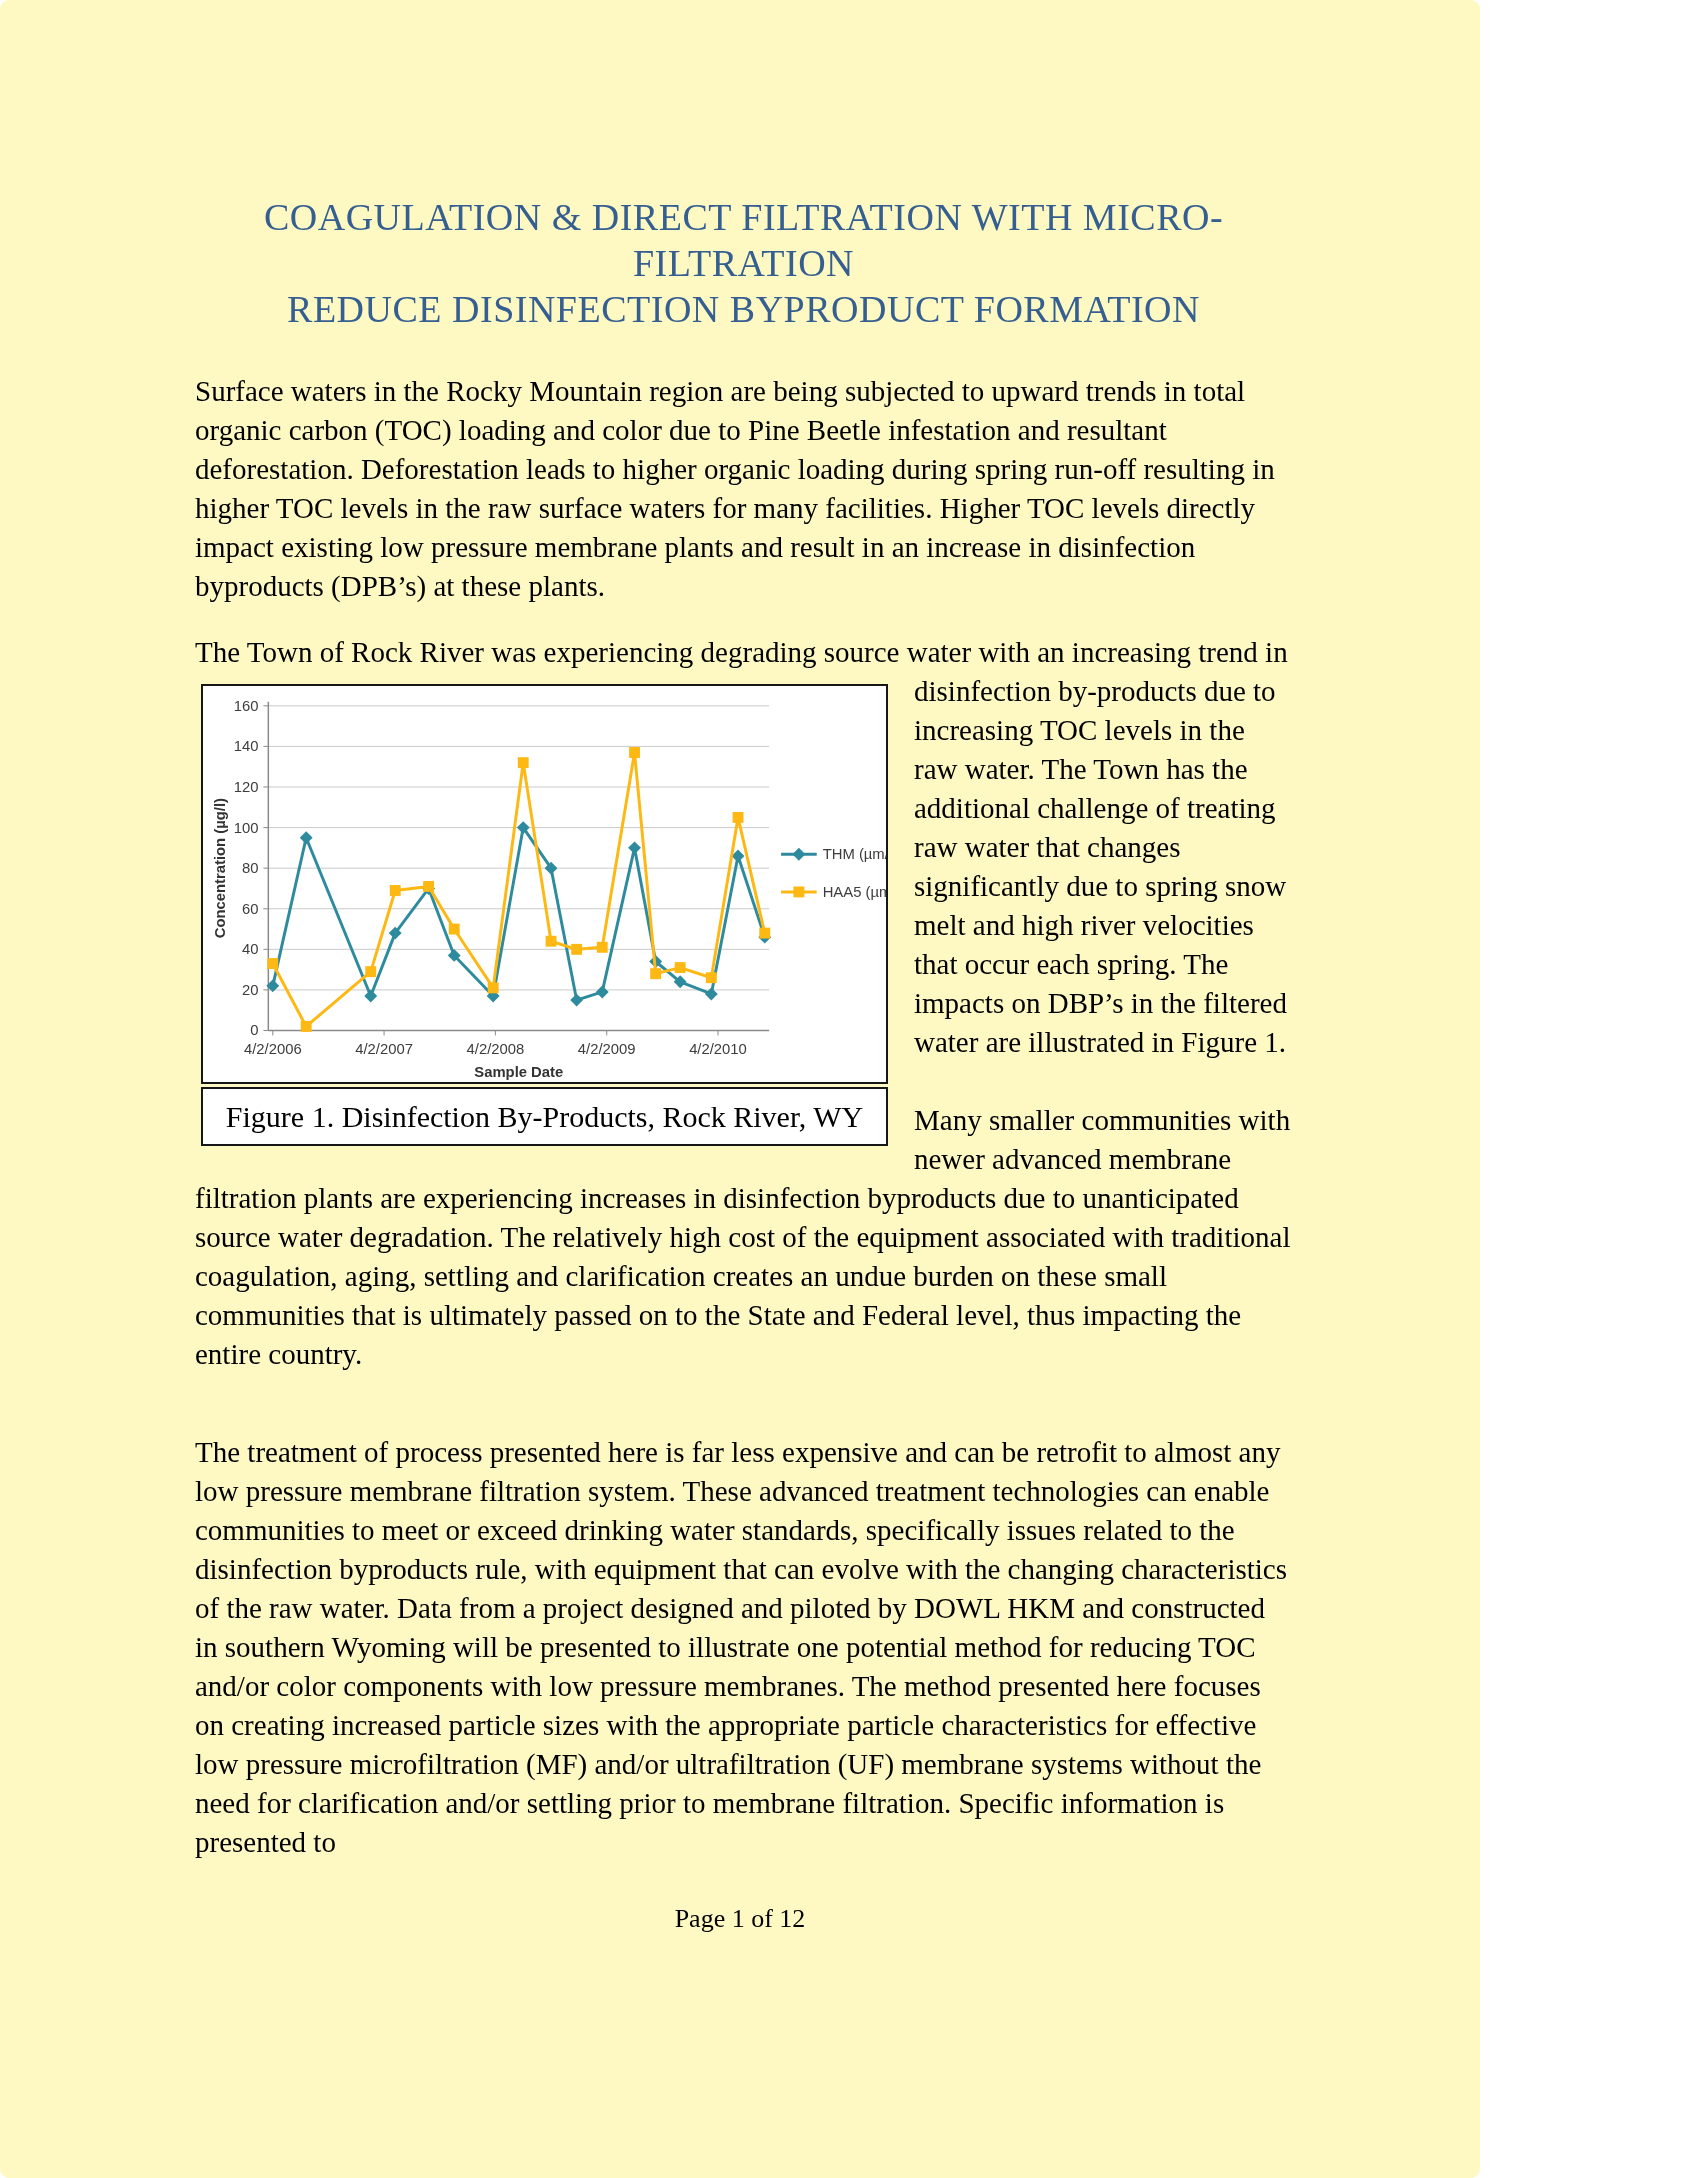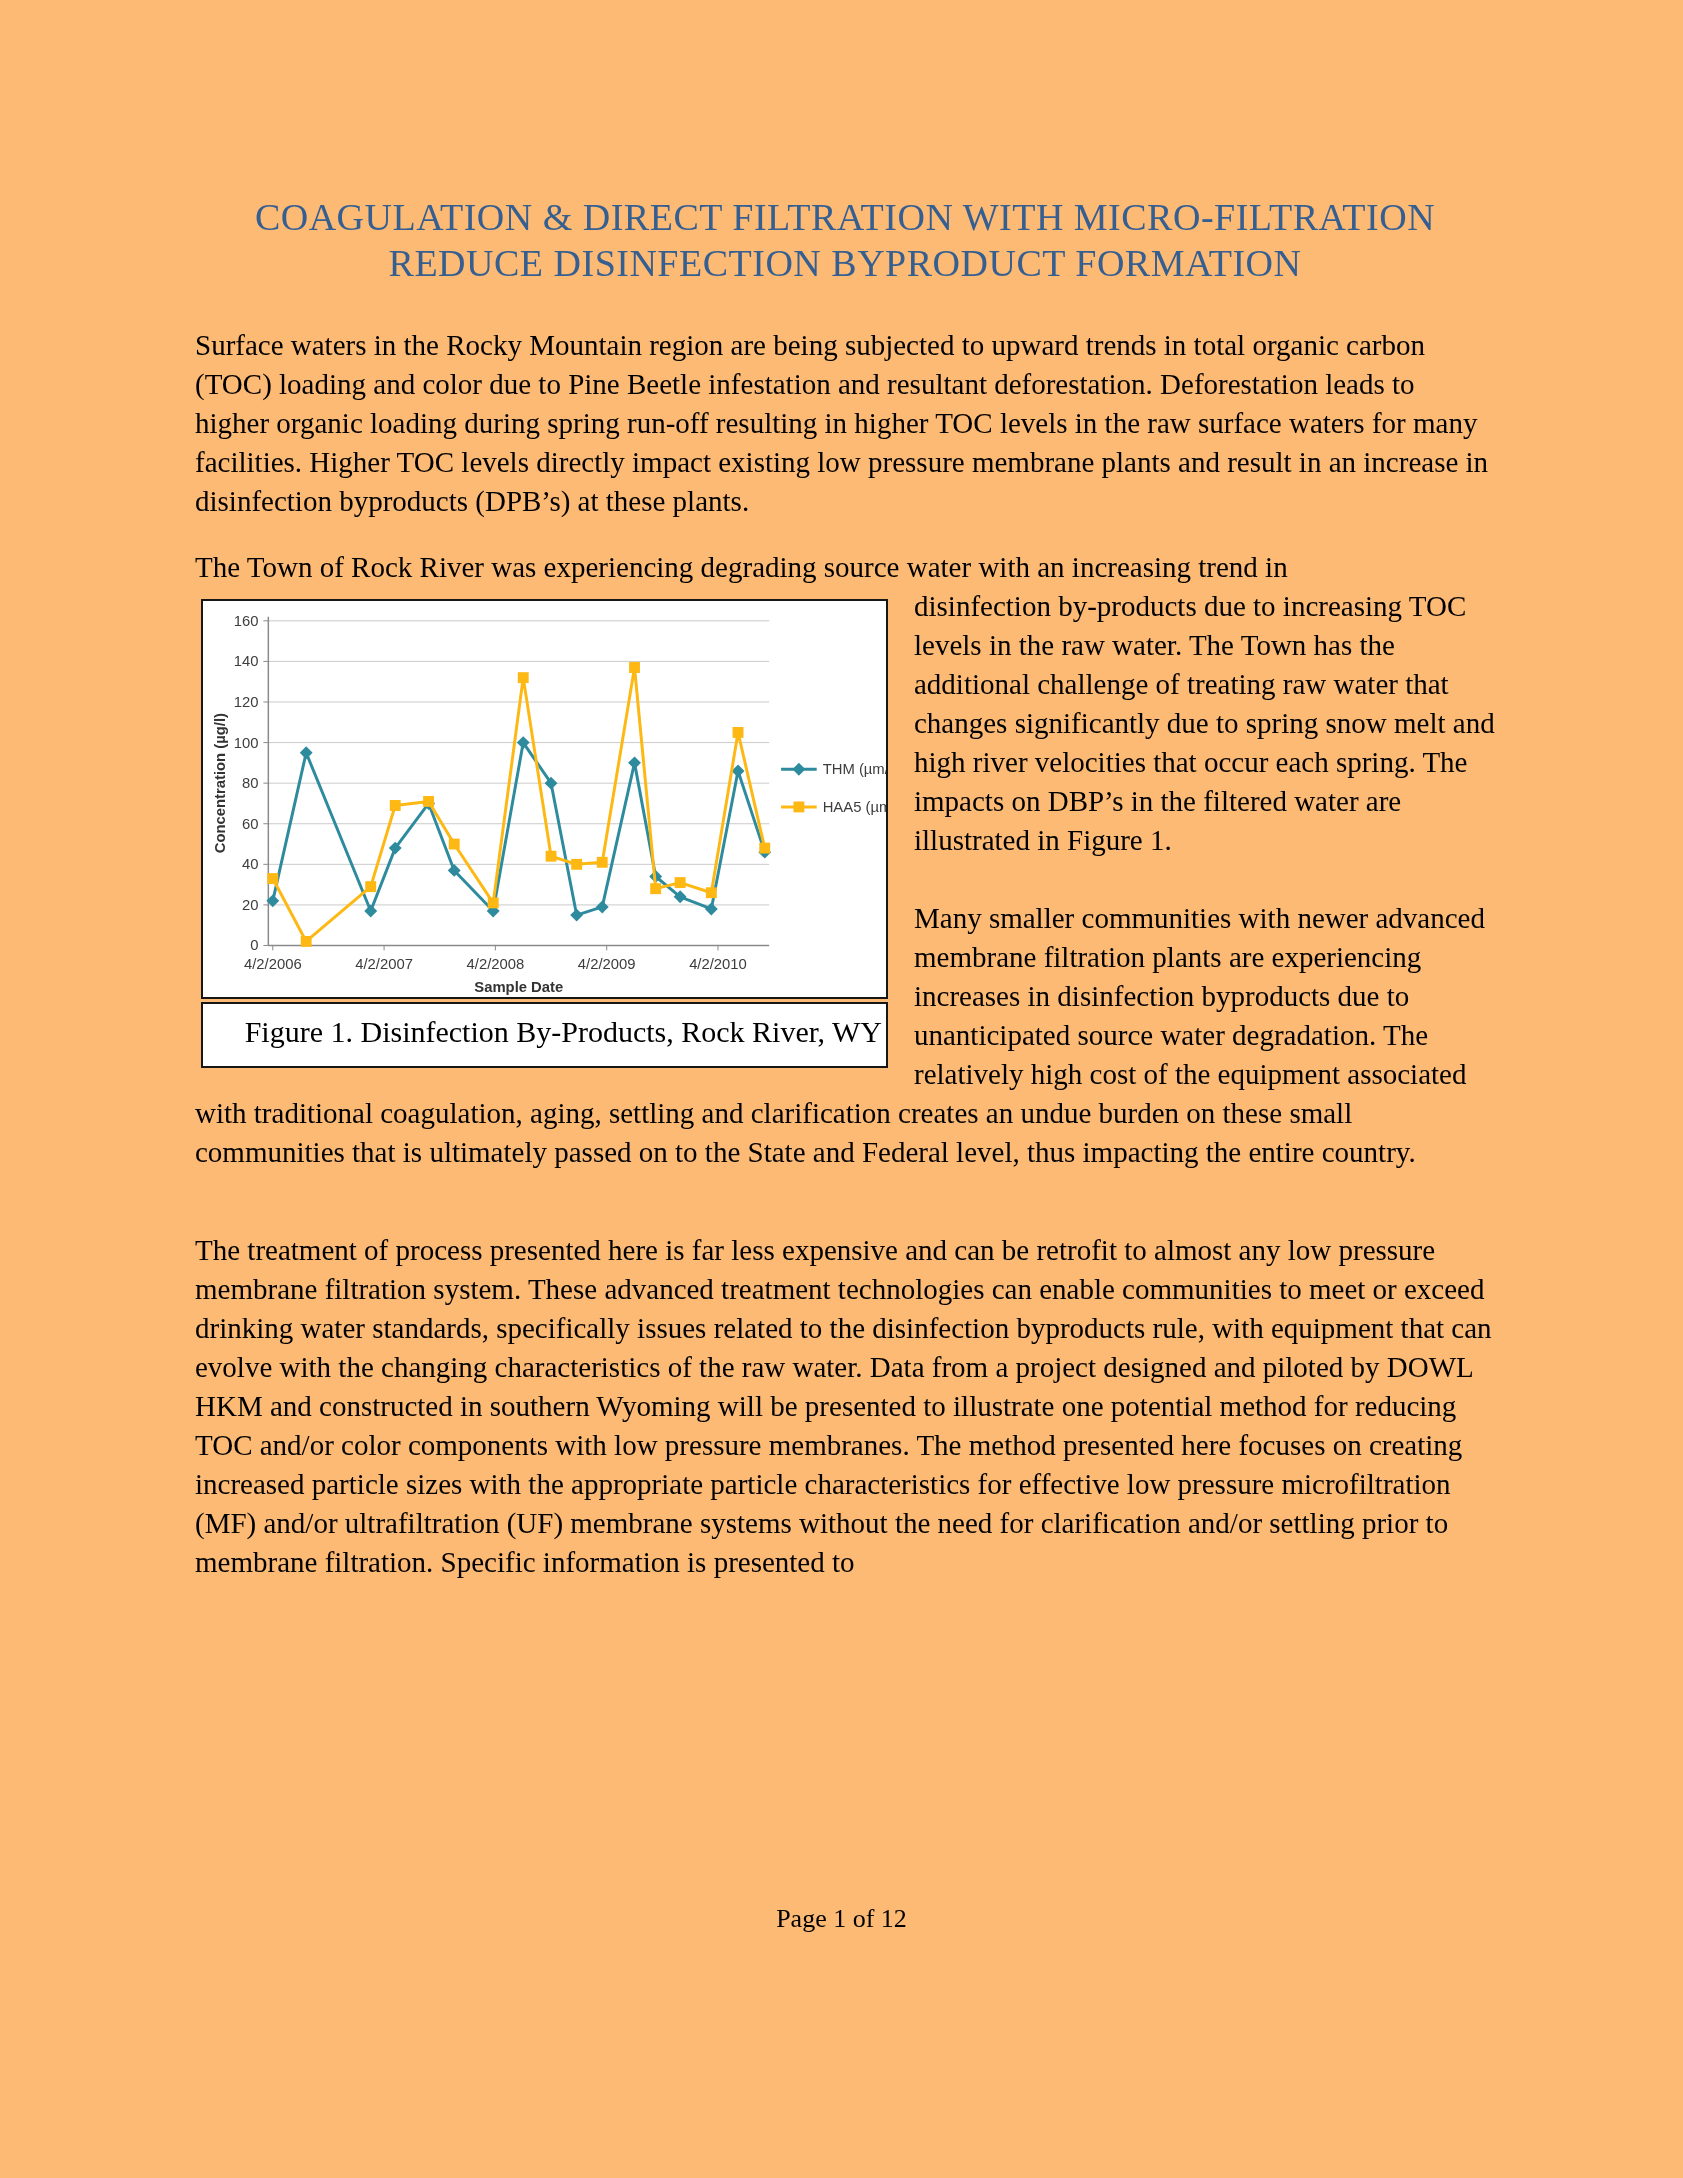--- a/index.html
+++ b/index.html
@@ -1,23 +1,24 @@
 <!DOCTYPE html>
 <html><head>
 <meta charset="utf-8">
 <style>
   html,body{margin:0;padding:0;background:#ffffff;}
   .page{
     position:relative;
-    width:1683px;
+    width:1480px;
     height:2178px;
-    background:#fdba74;
+    background:#fef9c3;
     font-family:"Liberation Serif", serif;
     color:#000000;
     overflow:hidden;
+    border-radius:9px;
   }
   .content{
     padding:194px 188px 0 195px;
   }
   .doc-title{
     text-align:center;
     color:#365F91;
     font-size:38px;
     line-height:46px;
     letter-spacing:0.5px;
@@ -55,24 +56,24 @@
   .chart-box{
     border:2px solid #161616;
     background:#ffffff;
     width:683px;
     height:396px;
   }
   .caption-box{
     border:2px solid #161616;
     margin-top:3px;
     background:#ffffff;
-    text-align:right;
+    text-align:center;
     font-size:30px;
     line-height:36px;
-    padding:10px 4px 16px 4px;
+    padding:10px 4px 9px 4px;
     color:#000;
     font-family:Liberation Serif, serif;
   }
   .clearer{clear:both;}
   .footer{
     position:absolute;
     top:1904px;
     left:0;
     width:100%;
     text-align:center;

